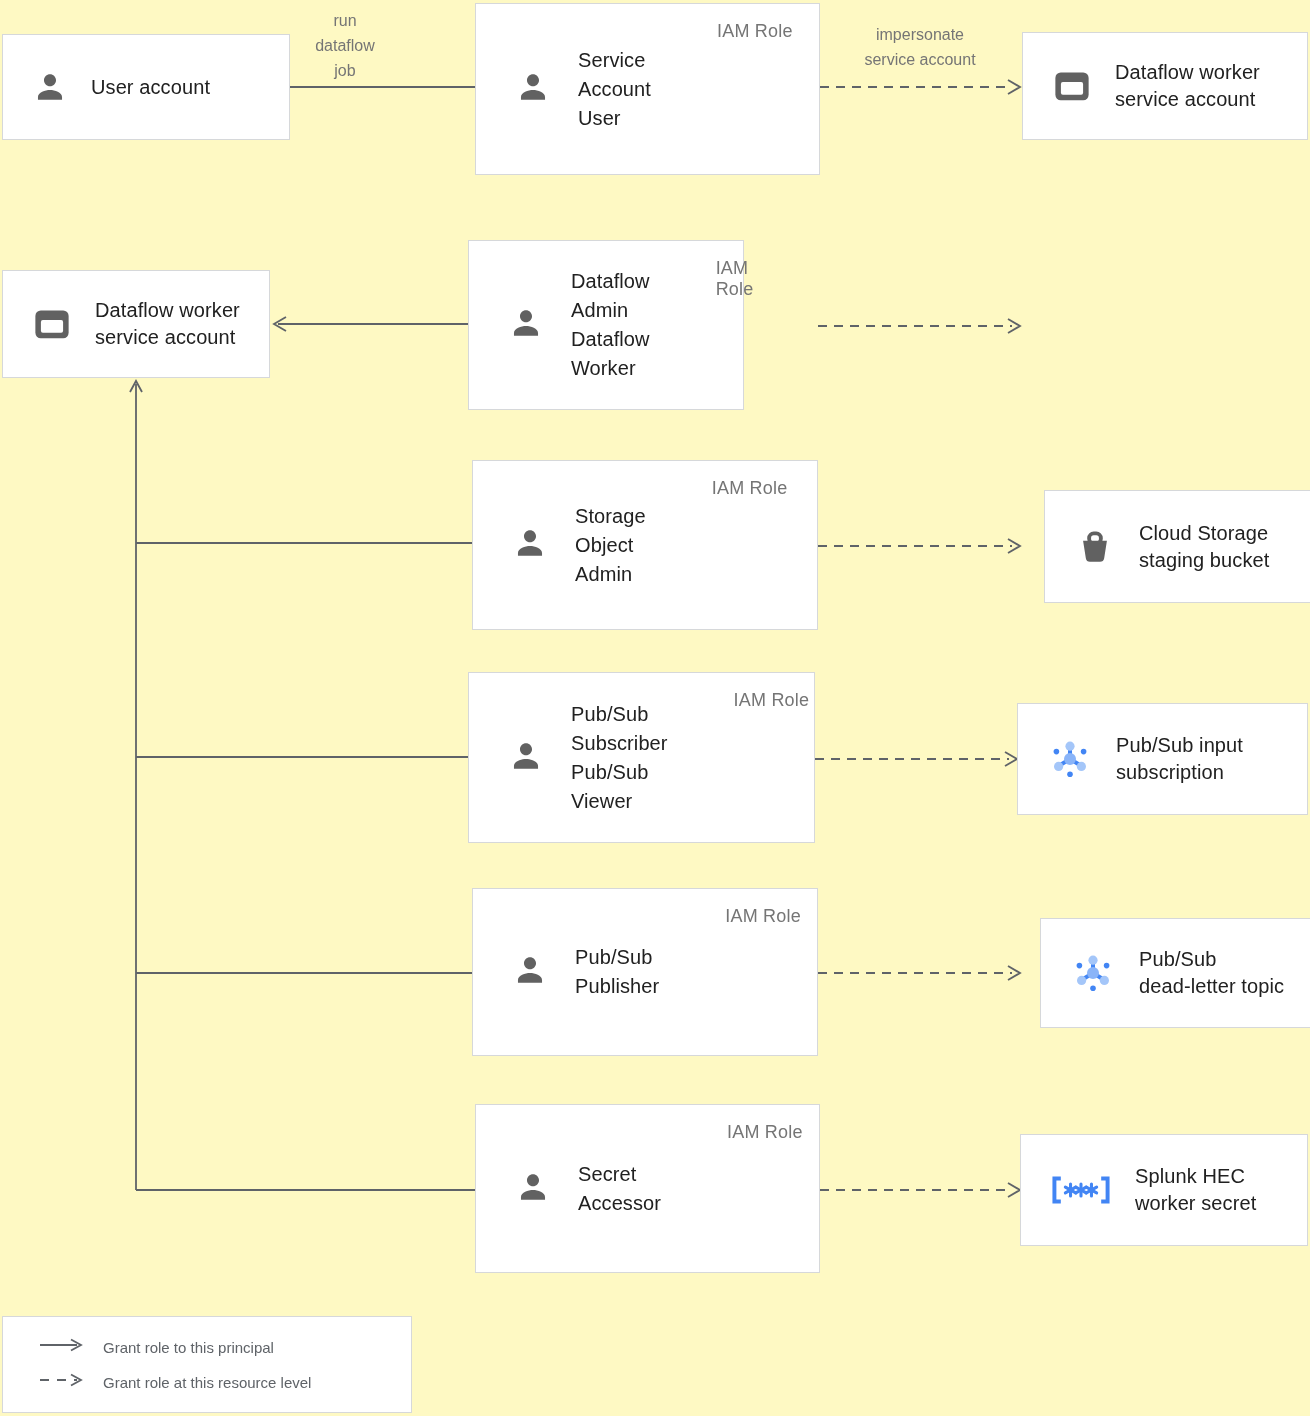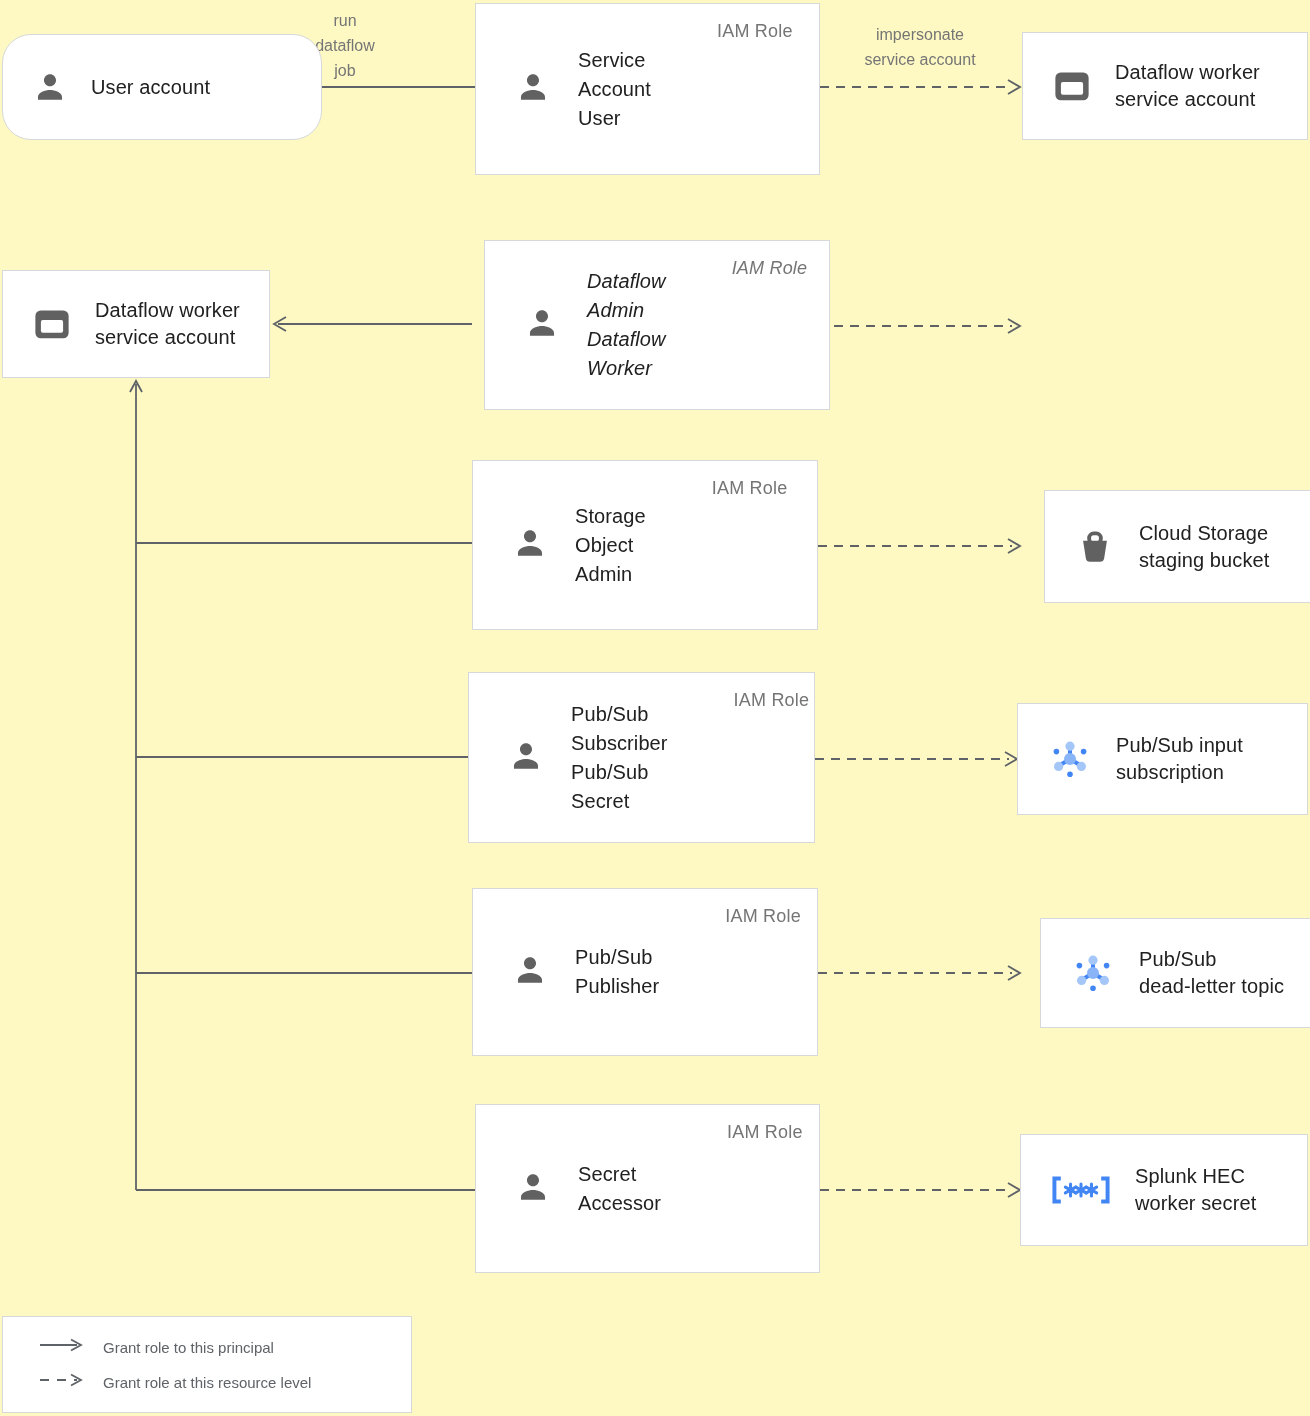--- a/index.html
+++ b/index.html
@@ -94,21 +94,21 @@
       </g>
     </g>
   </svg>
 
   <div class="edge-label" style="left:283px; top:8px; width:124px;">run
 dataflow
 job</div>
   <div class="edge-label" style="left:818px; top:22px; width:204px;">impersonate
 service account</div>
 
-  <div class="box entity" style="left:2px; top:34px; width:320px; height:106px;border-radius:29px;">
+  <div class="box entity" style="left:2px; top:34px; width:288px; height:106px;">
     <span class="eicon">
       <svg width="38" height="38" viewBox="0 0 24 24">
           <path fill="#616161" d="M12 11.6c2.1 0 3.8-1.7 3.8-3.8S14.1 4 12 4 8.2 5.7 8.2 7.8s1.7 3.8 3.8 3.8zm0 2.3c-3 0-7.6 1.5-7.6 4.4v1.7h15.2v-1.7c0-2.9-4.6-4.4-7.6-4.4z"></path>
         </svg>
     </span>
     <span class="elabel">User account</span>
   </div>
 
   <div class="box iam" style="left:475px; top:3px; width:345px; height:172px;">
     <div class="iam-top">
@@ -138,21 +138,21 @@
     <span class="eicon">
       <svg width="42" height="38" viewBox="0 0 26 24">
         <rect x="2.5" y="3.5" width="21" height="17.5" rx="3.4" fill="#616161"></rect>
         <rect x="6" y="9.5" width="14" height="8" rx="1.2" fill="#ffffff"></rect>
       </svg>
     </span>
     <span class="elabel">Dataflow worker
 service account</span>
   </div>
 
-  <div class="box iam" style="left:484px; top:240px; width:346px; height:170px;font-style:italic;">
+  <div class="box iam" style="left:468px; top:240px; width:276px; height:170px;">
     <div class="iam-top">
       <span class="eicon">
         <svg width="38" height="38" viewBox="0 0 24 24">
             <path fill="#616161" d="M12 11.6c2.1 0 3.8-1.7 3.8-3.8S14.1 4 12 4 8.2 5.7 8.2 7.8s1.7 3.8 3.8 3.8zm0 2.3c-3 0-7.6 1.5-7.6 4.4v1.7h15.2v-1.7c0-2.9-4.6-4.4-7.6-4.4z"></path>
           </svg>
       </span>
       <div class="iam-title">Dataflow Admin
 Dataflow Worker</div>
     </div>
     <div class="divider"></div>
@@ -185,21 +185,21 @@
   </div>
 
   <div class="box iam" style="left:468px; top:672px; width:347px; height:171px;">
     <div class="iam-top">
       <span class="eicon">
         <svg width="38" height="38" viewBox="0 0 24 24">
             <path fill="#616161" d="M12 11.6c2.1 0 3.8-1.7 3.8-3.8S14.1 4 12 4 8.2 5.7 8.2 7.8s1.7 3.8 3.8 3.8zm0 2.3c-3 0-7.6 1.5-7.6 4.4v1.7h15.2v-1.7c0-2.9-4.6-4.4-7.6-4.4z"></path>
           </svg>
       </span>
       <div class="iam-title">Pub/Sub Subscriber
-Pub/Sub Secret</div>
+Pub/Sub Viewer</div>
     </div>
     <div class="divider"></div>
     <div class="iam-role">IAM Role</div>
   </div>
 
   <div class="box entity" style="left:1017px; top:703px; width:291px; height:112px;">
     <span class="eicon">
       <svg width="48" height="48" viewBox="0 0 24 24">
         <g stroke="#4285f4" stroke-width="2" fill="none">
           <line x1="12" y1="12" x2="12" y2="6.4"></line>

